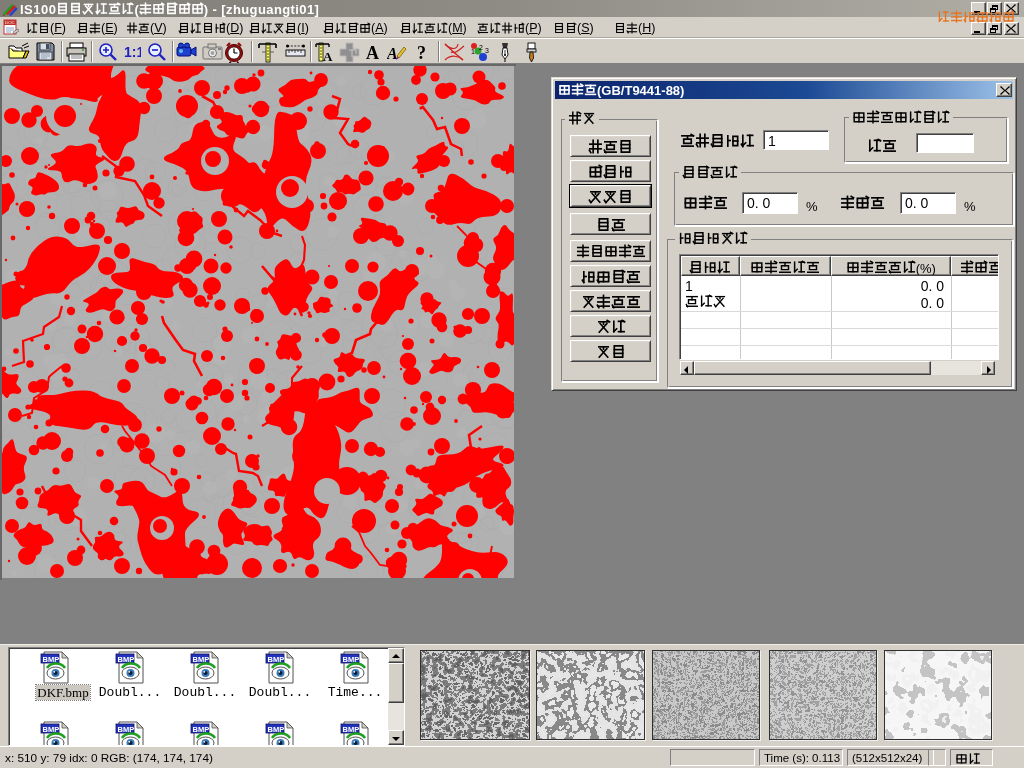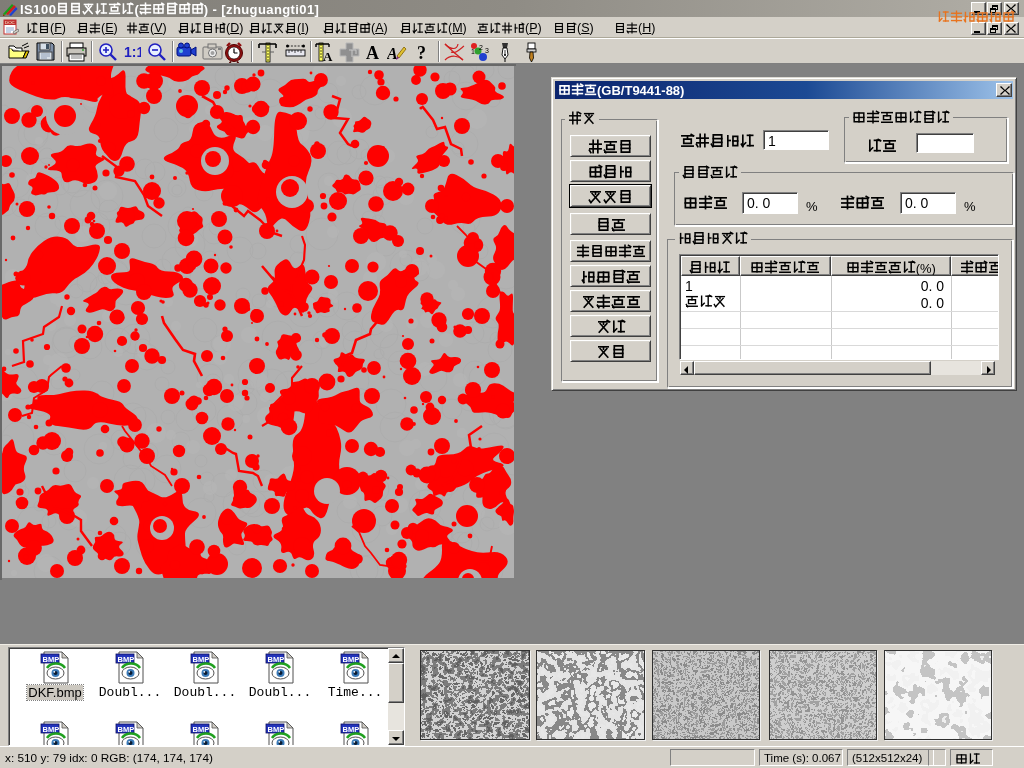--- a/index.html
+++ b/index.html
@@ -2078,21 +2078,21 @@
 <path d="M4 1 H22 L28 7 V32 H4 Z" fill="#fff" stroke="#505050" stroke-width="1"></path>
 <path d="M22 1 L22 7 H28 Z" fill="#d0ccc4" stroke="#505050" stroke-width="0.8"></path>
 <rect x="1" y="3" width="18" height="9" fill="#2233bb" stroke="#101060" stroke-width="0.8"></rect>
 <text x="2.5" y="10.5" font-size="7.5" font-weight="bold" fill="#fff" font-family="Liberation Sans">BMP</text>
 <path d="M7 17 C11 11 21 11 25 17" stroke="#20a020" stroke-width="2.6" fill="none"></path>
 <ellipse cx="15.5" cy="22" rx="8.5" ry="6" fill="#fff" stroke="#404040" stroke-width="0.9"></ellipse>
 <circle cx="15.5" cy="22" r="4" fill="#3a7ab8"></circle>
 <circle cx="15.5" cy="22" r="2" fill="#0a1a30"></circle>
 <circle cx="14.3" cy="20.8" r="0.9" fill="#fff"></circle>
 </svg></div>
-      <div class="abs" style="left:10px;top:37px;width:72px;text-align:center;font-family:Liberation Sans, sans-serif;font-size:13px;white-space:nowrap"><span style="background:#ccc8c0;outline:1px dotted #808080;padding:0 1px">DKF.bmp</span></div>
+      <div class="abs" style="left:18px;top:37px;width:72px;text-align:center;font-family:Liberation Serif, serif;font-size:13px;white-space:nowrap"><span style="background:#ccc8c0;outline:1px dotted #808080;padding:0 1px">DKF.bmp</span></div>
       <div class="abs" style="left:31px;top:73px"><svg width="30" height="33" viewBox="0 0 30 33">
 <path d="M4 1 H22 L28 7 V32 H4 Z" fill="#fff" stroke="#505050" stroke-width="1"></path>
 <path d="M22 1 L22 7 H28 Z" fill="#d0ccc4" stroke="#505050" stroke-width="0.8"></path>
 <rect x="1" y="3" width="18" height="9" fill="#2233bb" stroke="#101060" stroke-width="0.8"></rect>
 <text x="2.5" y="10.5" font-size="7.5" font-weight="bold" fill="#fff" font-family="Liberation Sans">BMP</text>
 <path d="M7 17 C11 11 21 11 25 17" stroke="#20a020" stroke-width="2.6" fill="none"></path>
 <ellipse cx="15.5" cy="22" rx="8.5" ry="6" fill="#fff" stroke="#404040" stroke-width="0.9"></ellipse>
 <circle cx="15.5" cy="22" r="4" fill="#3a7ab8"></circle>
 <circle cx="15.5" cy="22" r="2" fill="#0a1a30"></circle>
 <circle cx="14.3" cy="20.8" r="0.9" fill="#fff"></circle>
@@ -2275,21 +2275,21 @@
               <feFuncA type="discrete" tableValues="1"></feFuncA>
             </feComponentTransfer>
           </filter>
         </defs>
         <rect width="100%" height="100%" fill="#e4e4e4"></rect>
         <rect width="100%" height="100%" filter="url(#n4)"></rect>
       </svg></div>
     <div class="abs" style="left:0;top:746px;width:1024px;height:22px;background:#d4d0c8;border-top:1px solid #fff"></div>
     <div class="abs" style="left:5px;top:751px;font-size:11.8px">x: 510 y: 79 idx: 0 RGB: (174, 174, 174)</div>
     <div class="seg" style="left:670px;top:749px;width:85px"></div>
-    <div class="seg" style="left:759px;top:749px;width:84px">Time (s): 0.067</div>
+    <div class="seg" style="left:759px;top:749px;width:84px">Time (s): 0.113</div>
     <div class="seg" style="left:847px;top:749px;width:87px">(512x512x24)</div>
     <div class="seg" style="left:928px;top:749px;width:18px"></div>
     <div class="seg" style="left:950px;top:749px;width:43px;padding-top:2px"><svg width="26" height="13" viewBox="0 0 32 16" style="vertical-align:top;position:relative;top:0px">
         <g transform="translate(0,0)" fill="none" stroke="#000" stroke-width="1.6" stroke-linecap="square">
           <path d="M2.5 3.5 H13.5 V13.5 H2.5 Z"></path>
           <path d="M8 3.5 V13.5"></path>
           <path d="M2.5 8.5 H13.5"></path>
         </g>
         <g transform="translate(16,0)" fill="none" stroke="#000" stroke-width="1.6" stroke-linecap="square">
           <path d="M3 2.5 V13.5"></path>

